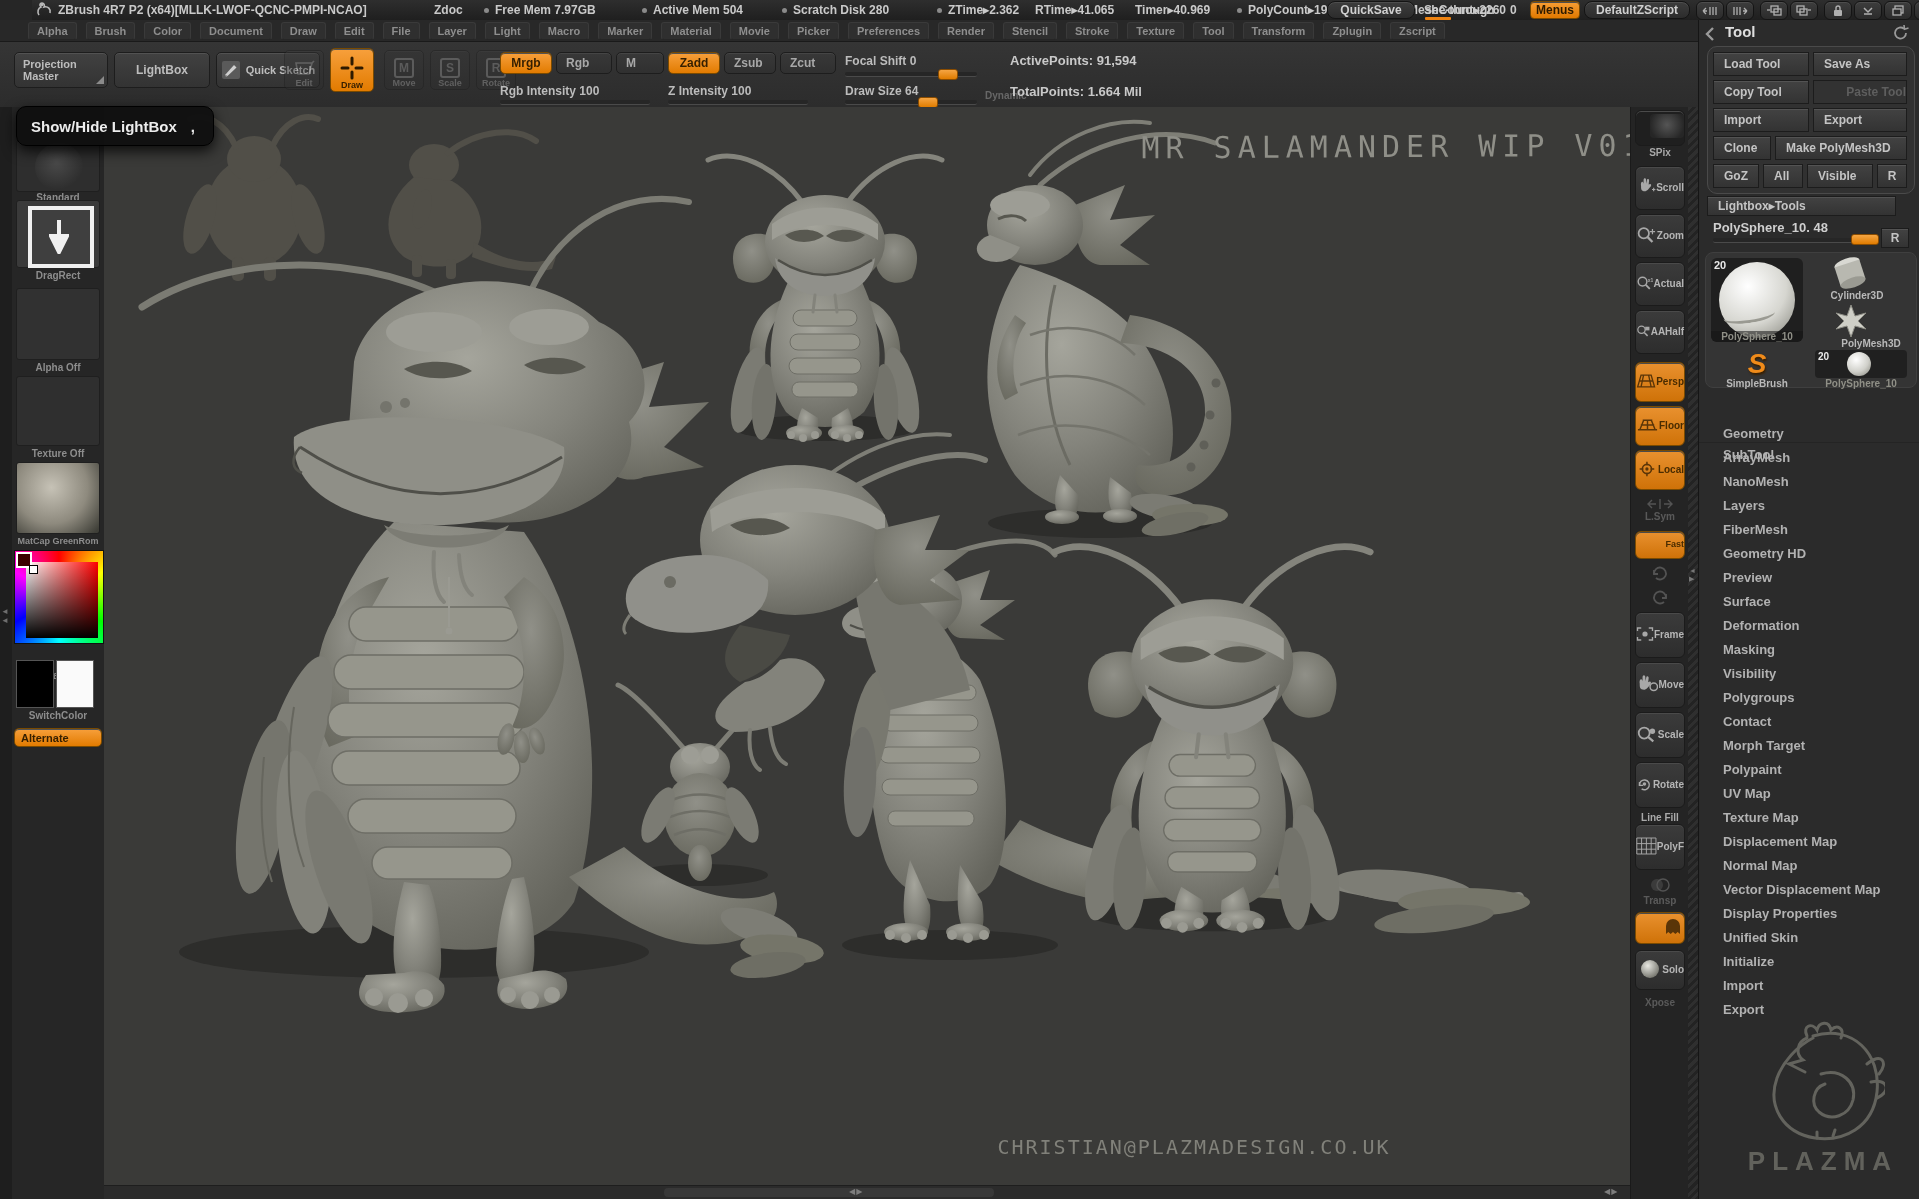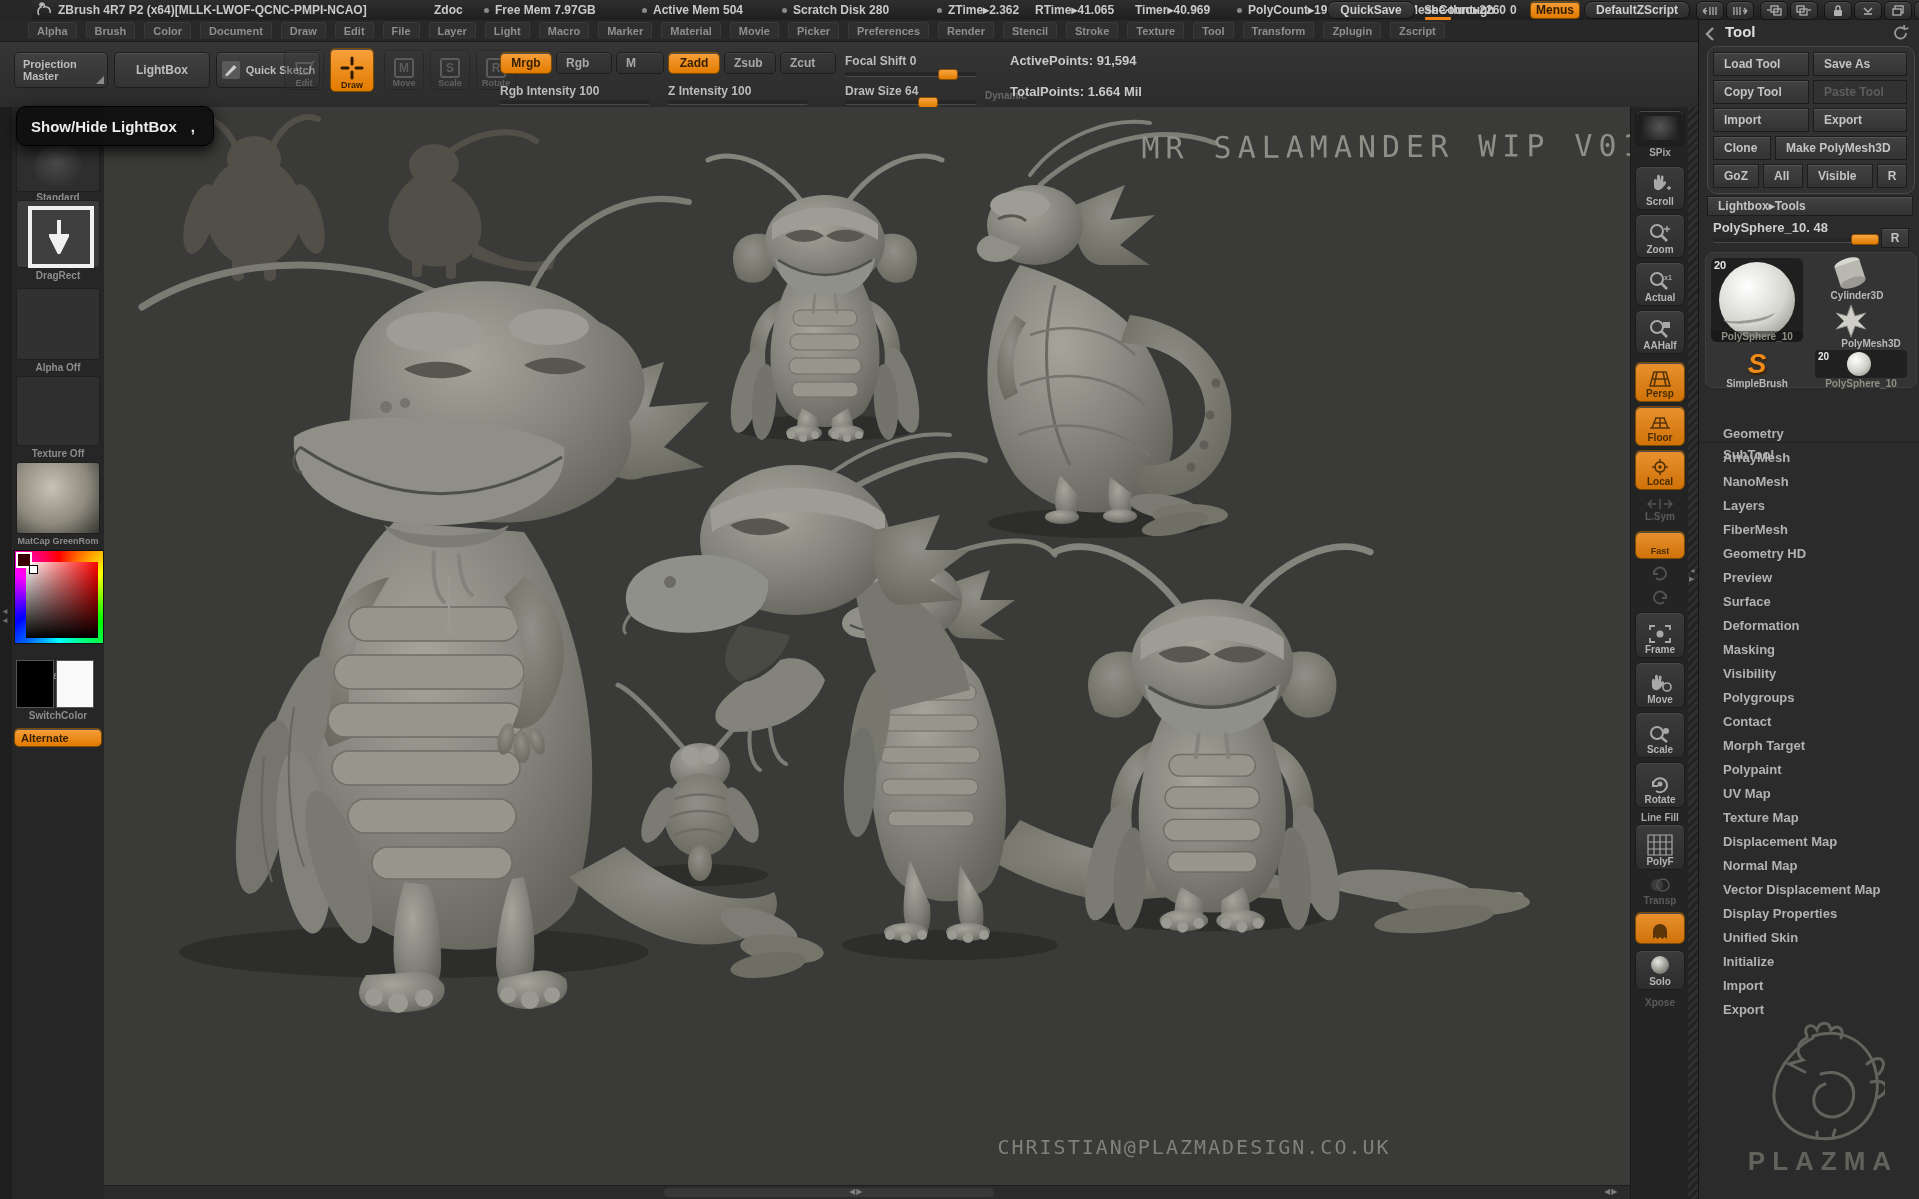--- a/index.html
+++ b/index.html
@@ -27,28 +27,28 @@
   .track{position:absolute;height:4px;background:#262626;border-bottom:1px solid #4a4a4a;border-radius:2px;}
   .handle{position:absolute;width:18px;height:9px;background:linear-gradient(#f5a543,#e07c00);border:1px solid #8a4c00;border-radius:3px;}
   .keybox{display:inline-block;border:2px solid #9a9a9a;border-radius:3px;color:#9a9a9a;font-weight:bold;font-size:12px;width:16px;height:16px;line-height:16px;text-align:center;}
   
   .ltile-label{position:absolute;width:92px;left:12px;text-align:center;font-size:10px;font-weight:bold;color:#8d8d8d;}
   .ltile{position:absolute;left:16px;width:84px;background:#2f2f2f;border:1px solid #1f1f1f;border-radius:3px;box-sizing:border-box;}
   
   .tooltip{position:absolute;left:16px;top:106px;width:198px;height:40px;background:rgba(16,16,16,.96);border:1px solid #000;border-radius:10px;box-shadow:0 5px 14px rgba(0,0,0,.8);color:#ececec;font-size:15px;font-weight:bold;display:flex;align-items:center;padding:0 14px;box-sizing:border-box;z-index:50;}
   
   .strip{position:absolute;left:1630px;top:107px;width:58px;height:1092px;background:#242424;border-left:1px solid #1a1a1a;}
-  .strip-btn{position:absolute;left:4px;width:50px;border-radius:6px;background:linear-gradient(#3b3b3b,#2d2d2d);border:1px solid #1b1b1b;box-shadow:inset 0 1px 0 #4a4a4a;color:#b5b5b5;font-size:10px;font-weight:bold;display:flex;flex-direction:column;align-items:center;justify-content:flex-end;padding-bottom:2px;box-sizing:border-box;}
+  .strip-btn{position:absolute;left:4px;width:50px;border-radius:6px;background:linear-gradient(#3b3b3b,#2d2d2d);border:1px solid #1b1b1b;box-shadow:inset 0 1px 0 #4a4a4a;color:#b5b5b5;font-size:10px;font-weight:bold;display:flex;align-items:center;justify-content:flex-end;padding-bottom:2px;box-sizing:border-box;}
   .strip-btn.orange{background:linear-gradient(#e9912f,#cf7208);border-color:#7a4a00;color:#4a2c00;}
   .strip-label{position:absolute;left:0;width:58px;text-align:center;font-size:10px;font-weight:bold;color:#a9a9a9;}
   
   .panel{position:absolute;left:1698px;top:20px;width:221px;height:1179px;background:#2b2b2b;border-left:1px solid #151515;box-sizing:border-box;}
   .p-btn{position:absolute;height:24px;background:linear-gradient(#424242,#333333);border:1px solid #1c1c1c;border-radius:0;box-shadow:inset 0 1px 0 #535353;color:#c4c4c4;font-size:12px;font-weight:bold;display:flex;align-items:center;padding-left:10px;box-sizing:border-box;}
   .p-btn.center{justify-content:center;padding-left:0;}
-  .p-btn.disabled{color:#5e5e5e;box-shadow:none;background:#323232;}
+  .p-btn.disabled{color:#5e5e5e;box-shadow:none;background:#323232;justify-content:flex-end;}
   .section-row{position:absolute;left:0;width:221px;height:24px;line-height:24px;padding-left:24px;font-size:13px;font-weight:bold;color:#b2b2b2;box-sizing:border-box;}
   
   .canvas{position:absolute;left:104px;top:107px;width:1526px;height:1092px;background:#3a3a38;overflow:hidden;}
   .art-title{position:absolute;left:980px;top:22px;width:620px;text-align:center;font-family:"DejaVu Sans Mono",monospace;font-size:30px;letter-spacing:6px;color:#8f8f88;white-space:nowrap;transform:rotate(-.3deg);}
   .art-credit{position:absolute;left:810px;top:1028px;width:560px;text-align:center;font-family:"DejaVu Sans Mono",monospace;font-size:20px;letter-spacing:2px;color:#81817a;white-space:nowrap;}
   .hscroll{position:absolute;left:0;top:1078px;width:1526px;height:14px;background:#2b2b2b;border-top:1px solid #1e1e1e;}
   .scroll-glyph{position:absolute;top:1px;font-size:8px;color:#7d7d7d;letter-spacing:1px;}
   .plazma-text{position:absolute;left:1728px;top:1146px;width:190px;text-align:center;font-size:26px;font-weight:bold;letter-spacing:7px;color:#62625c;}
   .thumb-label{position:absolute;text-align:center;font-size:10px;font-weight:bold;color:#b9b9b9;}
   svg text{font-family:"Liberation Sans",sans-serif;}
@@ -694,21 +694,21 @@
       </div>
     <div class="p-btn" style="left:64px;top:144px;width:40px">
         <span>All</span>
       </div>
     <div class="p-btn" style="left:108px;top:144px;width:66px">
         <span>Visible</span>
       </div>
     <div class="p-btn center" style="left:178px;top:144px;width:30px">
         <span>R</span>
       </div>
-    <div class="p-btn" style="left:8px;top:176px;width:206px;height:20px">
+    <div class="p-btn" style="left:8px;top:176px;width:189px;height:20px">
         <span>Lightbox▸Tools</span>
       </div>
 
     <div class="abs" style="left:14px;top:200px;font-size:13px;font-weight:bold;color:#cfcfcf">PolySphere_10. 48</div>
     <div class="track" style="left:14px;top:218px;width:162px"></div>
     <div class="handle" style="left:152px;top:214px;width:26px"></div>
     <div class="p-btn center" style="left:182px;top:208px;width:28px;height:20px">
         <span>R</span>
       </div>
 

